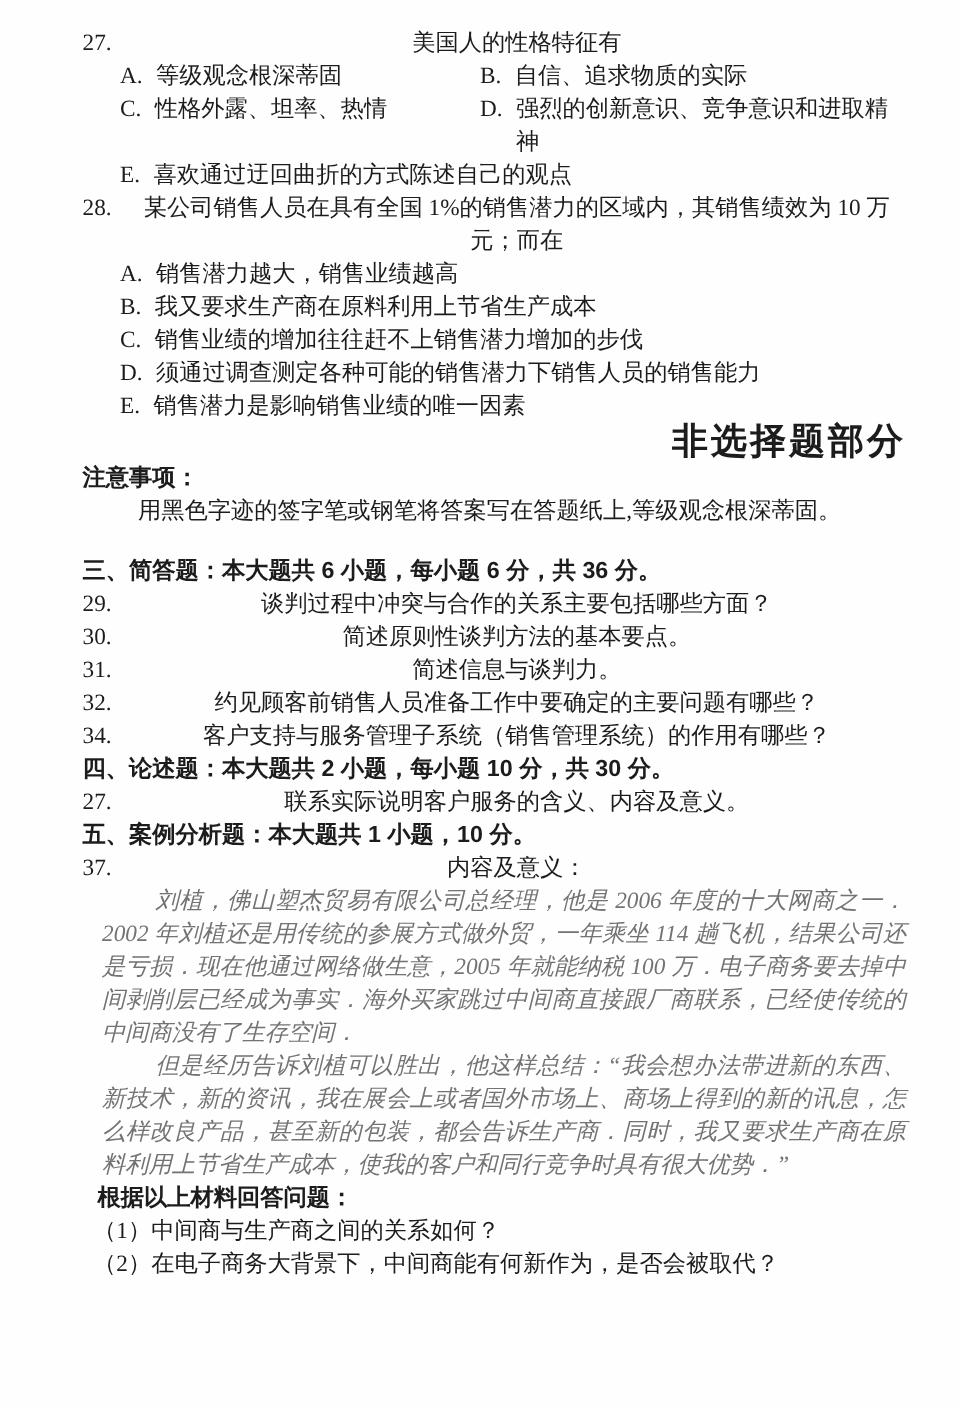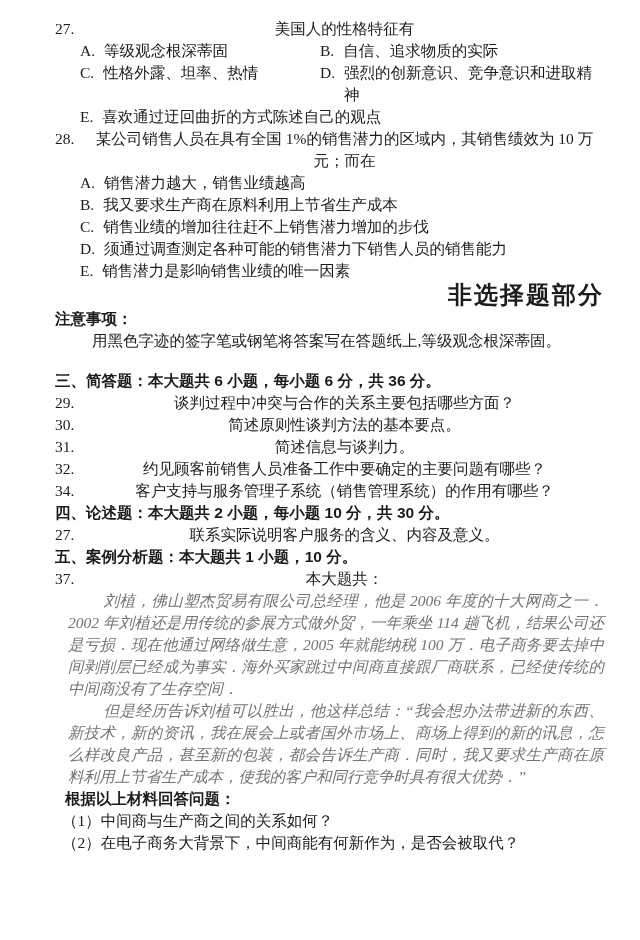--- a/index.html
+++ b/index.html
@@ -143,21 +143,21 @@
 
   <div class="heiti">四、论述题：本大题共 2 小题，每小题 10 分，共 30 分。</div>
   <div class="q-line">
     <span class="q-num">27.</span>
     <span class="q-text">联系实际说明客户服务的含义、内容及意义。</span>
   </div>
 
   <div class="heiti">五、案例分析题：本大题共 1 小题，10 分。</div>
   <div class="q-line">
     <span class="q-num">37.</span>
-    <span class="q-text">本大题共：</span>
+    <span class="q-text">内容及意义：</span>
   </div>
   <div class="case-para">刘植，佛山塑杰贸易有限公司总经理，他是 2006 年度的十大网商之一．2002 年刘植还是用传统的参展方式做外贸，一年乘坐 114 趟飞机，结果公司还是亏损．现在他通过网络做生意，2005 年就能纳税 100 万．电子商务要去掉中间剥削层已经成为事实．海外买家跳过中间商直接跟厂商联系，已经使传统的中间商没有了生存空间．</div>
   <div class="case-para">但是经历告诉刘植可以胜出，他这样总结：“我会想办法带进新的东西、新技术，新的资讯，我在展会上或者国外市场上、商场上得到的新的讯息，怎么样改良产品，甚至新的包装，都会告诉生产商．同时，我又要求生产商在原料利用上节省生产成本，使我的客户和同行竞争时具有很大优势．”</div>
   <div class="case-prompt heiti">根据以上材料回答问题：</div>
   <div class="case-sub">（1）中间商与生产商之间的关系如何？</div>
   <div class="case-sub">（2）在电子商务大背景下，中间商能有何新作为，是否会被取代？</div>
 
 </div>
 
 </body></html>

